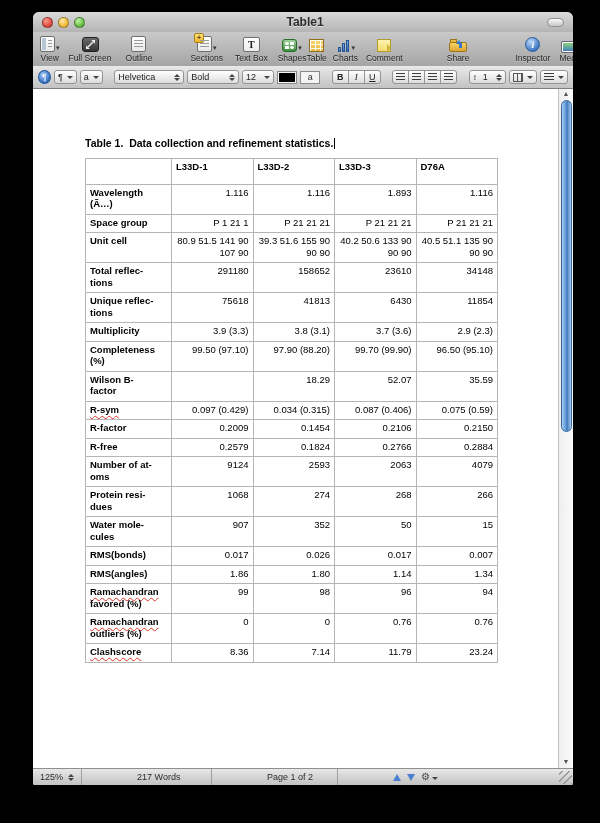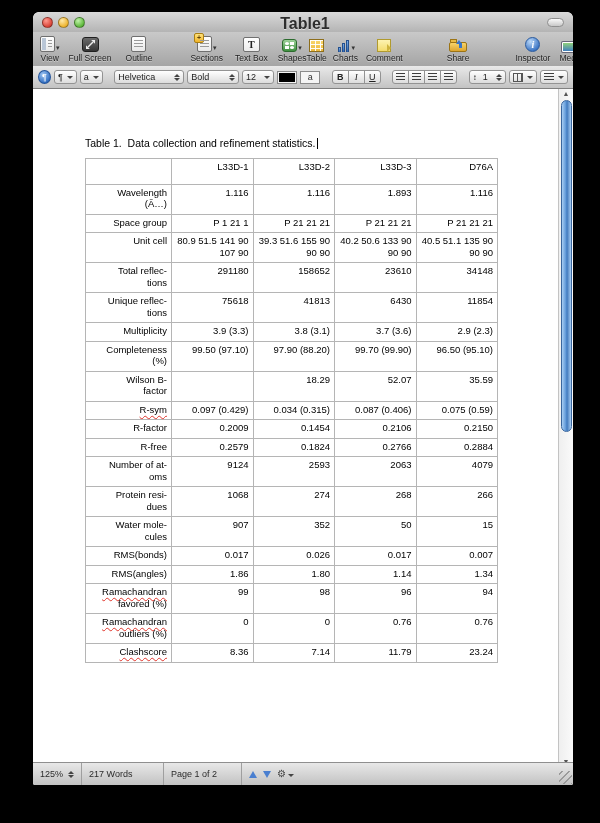--- a/index.html
+++ b/index.html
@@ -5,21 +5,21 @@
   html,body{margin:0;padding:0;}
   body{width:600px;height:823px;background:#000;font-family:"Liberation Sans",sans-serif;position:relative;overflow:hidden;}
   .window{position:absolute;left:33px;top:12px;width:540px;height:773px;border-radius:6px 6px 2px 2px;background:#fff;box-shadow:0 12px 34px rgba(0,0,0,.65);overflow:hidden;}
 
   
   .titlebar{position:absolute;left:0;top:0;right:0;height:20px;background:linear-gradient(#d9d9d9,#b4b4b4);border-bottom:1px solid #7e7e7e;border-radius:6px 6px 0 0;}
   .tl{position:absolute;top:5px;width:11px;height:11px;border-radius:50%;border:1px solid rgba(0,0,0,.35);box-sizing:border-box;}
   .tl.red{left:9px;background:radial-gradient(circle at 35% 30%,#ff9a8f,#d94438 70%);}
   .tl.yel{left:25px;background:radial-gradient(circle at 35% 30%,#ffe9a8,#eeb42e 70%);}
   .tl.grn{left:41px;background:radial-gradient(circle at 35% 30%,#c0f2a9,#5fb93d 70%);}
-  .wtitle{position:absolute;left:4px;right:0;top:3px;text-align:center;font-size:16px;font-weight:bold;color:#2d2d2d;text-shadow:0 1px 0 rgba(255,255,255,.5);}
+  .wtitle{position:absolute;left:4px;right:0;top:3px;text-align:center;font-size:12px;font-weight:bold;color:#2d2d2d;text-shadow:0 1px 0 rgba(255,255,255,.5);}
   .lozenge{position:absolute;right:9px;top:6px;width:17px;height:9px;border-radius:5px;background:linear-gradient(#fafafa,#c8c8c8);border:1px solid #8f8f8f;box-sizing:border-box;}
 
   
   .toolbar{position:absolute;left:0;top:20px;right:0;height:34px;background:linear-gradient(#c9c9c9,#a5a5a5);display:flex;align-items:flex-start;padding-top:2px;box-sizing:border-box;}
   .titem{display:flex;flex-direction:column;align-items:center;gap:1px;}
   .titem .lab{font-size:8.5px;color:#1e1e1e;text-shadow:0 1px 0 rgba(255,255,255,.4);white-space:nowrap;}
   .ibox{height:18px;display:flex;align-items:flex-end;justify-content:center;}
   .caret{font-size:7px;color:#333;margin-left:1px;align-self:flex-end;}
   .pageic{width:15px;height:16px;background:linear-gradient(#fff,#e9e9e9);border:1px solid #6f6f6f;border-radius:2px;box-sizing:border-box;position:relative;}
   .pageic.lines::after{content:"";position:absolute;left:2px;right:2px;top:3px;bottom:3px;background:repeating-linear-gradient(to bottom,#9a9a9a 0 1px,transparent 1px 3px);}
@@ -60,40 +60,40 @@
   .btn-group .fctl{border-radius:0;margin-left:-1px;width:17px;justify-content:center;}
   .btn-group .fctl:first-child{border-radius:3px 0 0 3px;margin-left:0;}
   .btn-group .fctl:last-child{border-radius:0 3px 3px 0;}
   .align-glyph{width:10px;height:8px;background:repeating-linear-gradient(to bottom,#3c3c3c 0 1px,transparent 1px 3px);}
   .colic{width:10px;height:9px;border:1px solid #555;box-sizing:border-box;background:repeating-linear-gradient(to right,transparent 0 3px,#555 3px 4px);}
   .listic{width:10px;height:8px;background:repeating-linear-gradient(to bottom,#3c3c3c 0 1px,transparent 1px 3px);position:relative;}
   .gap{width:6px;}
 
   
   .docarea{position:absolute;left:0;top:77px;right:0;bottom:17px;background:#fff;}
-  .caption{position:absolute;left:52px;top:48px;font-size:10.5px;font-weight:normal;color:#000;white-space:pre;}
+  .caption{position:absolute;left:52px;top:48px;font-size:10.5px;font-weight:bold;color:#000;white-space:pre;}
   .cursor{display:inline-block;width:1px;height:11px;background:#000;vertical-align:-2px;margin-left:1px;}
   table.stats{position:absolute;left:52px;top:69px;border-collapse:collapse;table-layout:fixed;width:412px;font-size:9.5px;line-height:11.5px;color:#000;}
   table.stats th,table.stats td{border:1px solid #b5b5b5;vertical-align:top;padding:2px 4px 4px 4px;}
-  table.stats th{text-align:right;font-weight:normal;white-space:pre-line;}
+  table.stats th{text-align:left;font-weight:bold;white-space:pre-line;}
   table.stats tr.head th{padding-bottom:11px;}
   table.stats td{text-align:right;font-weight:normal;}
   table.stats col.c0{width:86px;}
   table.stats col.cd{width:81.5px;}
   .sq{text-decoration:underline;text-decoration-style:wavy;text-decoration-color:#e0352b;text-decoration-thickness:1px;text-underline-offset:2px;}
 
   
   .vscroll{position:absolute;right:0;top:0;bottom:0;width:15px;background:linear-gradient(to right,#efefef,#fafafa);border-left:1px solid #c3c3c3;box-sizing:border-box;}
   .sarrow{position:absolute;left:0;right:0;text-align:center;font-size:7px;color:#555;line-height:8px;}
   .sarrow.top{top:1px;}
   .sarrow.bot{bottom:2px;}
   .thumb{position:absolute;left:1.5px;top:11px;width:11px;height:332px;border-radius:6px;background:linear-gradient(to right,#a8cdf2,#5b95d6 45%,#3f77bb 55%,#a8cdf2);border:1px solid #39669e;box-sizing:border-box;}
 
   
-  .statusbar{position:absolute;left:0;bottom:0;right:0;height:23px;background:linear-gradient(#e8e8e8,#c2c2c2);border-top:1px solid #8f8f8f;display:flex;align-items:center;font-size:9px;color:#2b2b2b;box-sizing:border-box;}
+  .statusbar{position:absolute;left:0;bottom:0;right:0;height:17px;background:linear-gradient(#e8e8e8,#c2c2c2);border-top:1px solid #8f8f8f;display:flex;align-items:center;font-size:9px;color:#2b2b2b;box-sizing:border-box;gap:48px;}
   .seg{height:100%;display:flex;align-items:center;padding:0 7px;border-right:1px solid #9f9f9f;gap:3px;box-sizing:border-box;}
   .navtri{width:0;height:0;border-left:4.5px solid transparent;border-right:4.5px solid transparent;}
   .navtri.up{border-bottom:7px solid #4a7fd0;}
   .navtri.dn{border-top:7px solid #4a7fd0;}
   .gear{font-size:10px;color:#444;line-height:10px;}
   .grip{position:absolute;right:1px;bottom:1px;width:13px;height:13px;background:repeating-linear-gradient(135deg,transparent 0 2px,#9a9a9a 2px 3px,transparent 3px 5px);}
 </style>
 </head>
 <body>
 

